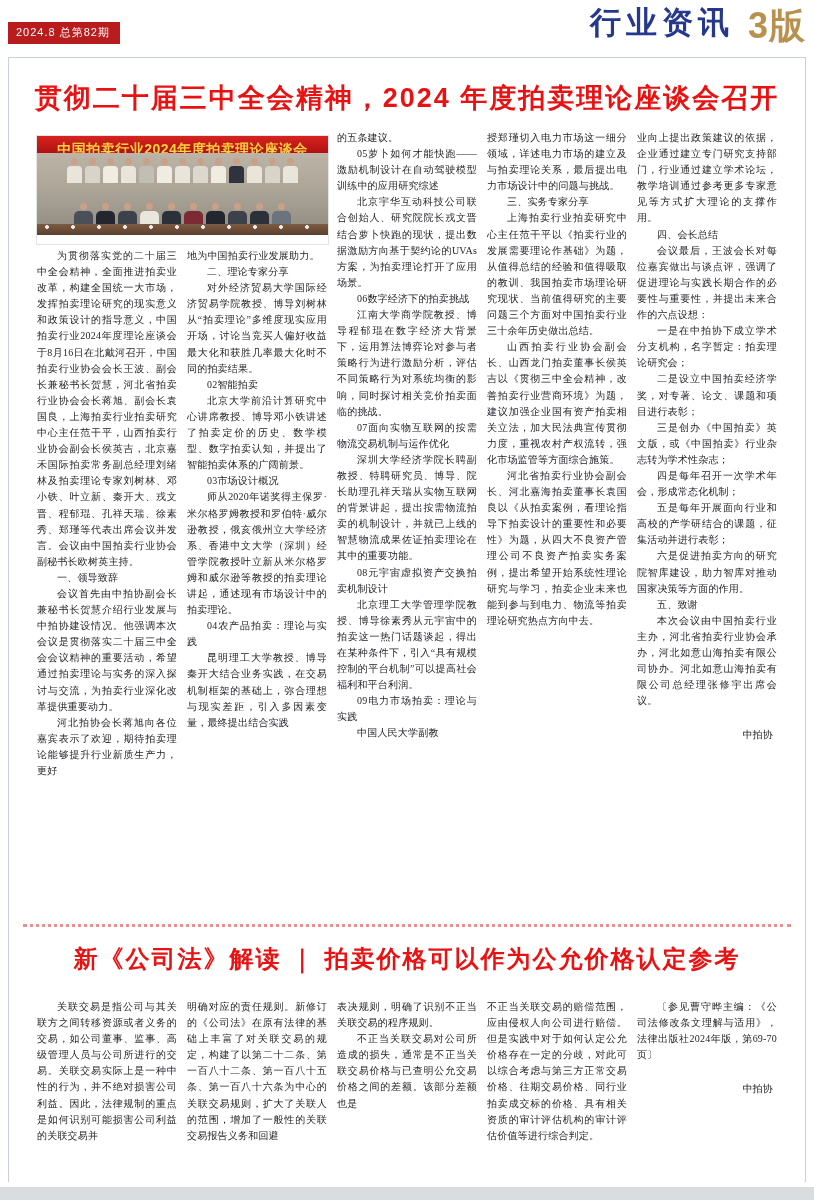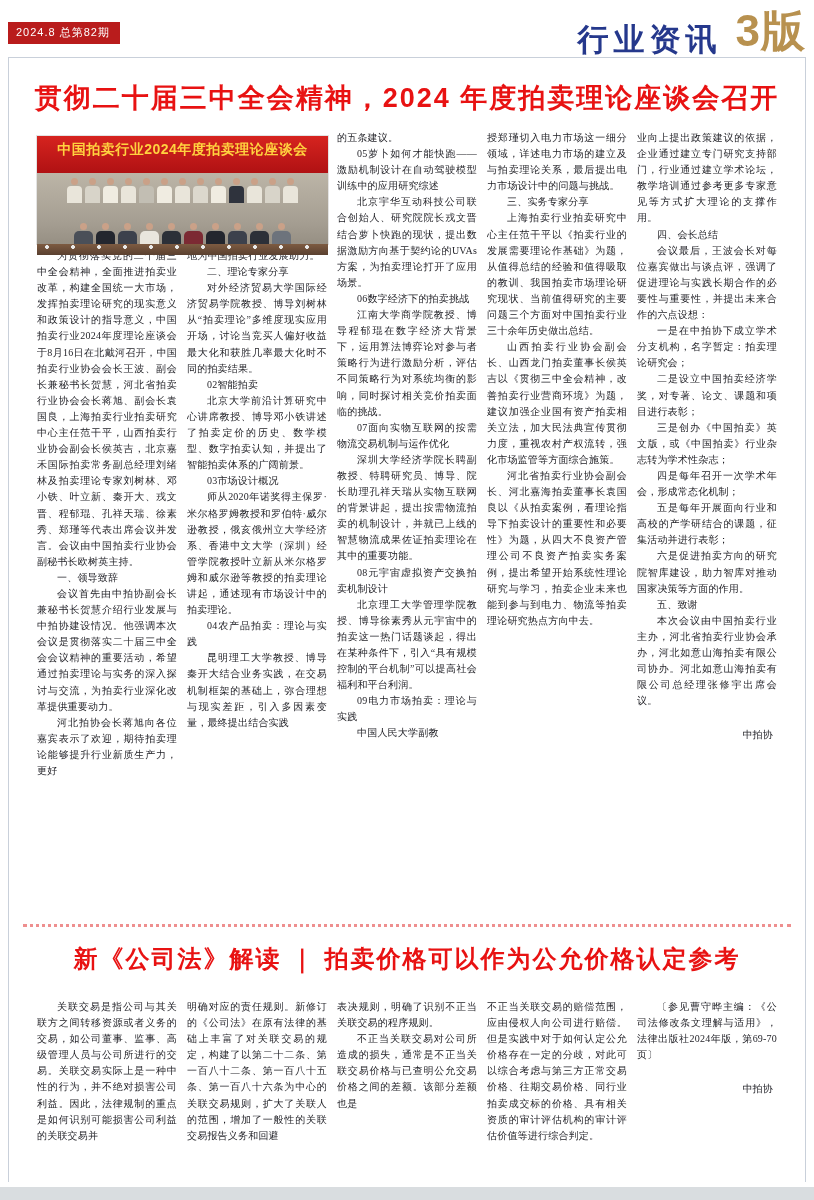--- a/index.html
+++ b/index.html
@@ -3,45 +3,45 @@
 <meta charset="utf-8">
 <style>
   html,body{margin:0;padding:0;background:#ffffff;}
   .page{position:relative;width:814px;height:1200px;background:#ffffff;overflow:hidden;
         font-family:"Liberation Serif","DejaVu Serif",serif;color:#1e1e24;}
   
   .masthead{position:absolute;top:0;left:0;width:100%;height:57px;}
   .issue-badge{position:absolute;left:8px;top:22px;background:#b91c1c;color:#ffffff;
         font-family:"Liberation Sans","DejaVu Sans",sans-serif;font-size:11px;
         padding:3px 10px 4px 8px;letter-spacing:1px;}
-  .masthead-right{position:absolute;right:8px;top:2px;display:flex;align-items:flex-end;gap:14px;}
+  .masthead-right{position:absolute;right:8px;top:2px;display:flex;align-items:flex-start;gap:14px;}
   .section-title{color:#25388c;font-size:31px;font-weight:bold;letter-spacing:5px;
         font-family:"Liberation Serif","DejaVu Serif",serif;}
-  .page-number{color:#b8914f;font-size:44px;font-weight:bold;
+  .page-number{color:#b8914f;font-size:36px;font-weight:bold;
         font-family:"Liberation Sans","DejaVu Sans",sans-serif;letter-spacing:1px;}
   
   .frame{position:absolute;left:8px;top:57px;width:798px;height:1125px;box-sizing:border-box;
         border:1px solid #c9d0da;border-bottom:none;background:#ffffff;overflow:hidden;}
   
   .headline1{margin:20px 20px 0 20px;text-align:center;color:#e81212;
         font-family:"Liberation Sans","DejaVu Sans",sans-serif;
         font-size:27px;font-weight:bold;letter-spacing:2px;line-height:40px;}
   .art1-body{position:relative;margin:12px 28px 0 28px;}
   .cols{display:flex;justify-content:space-between;height:780px;overflow:hidden;}
   .col{width:140px;overflow:hidden;font-size:10px;line-height:16.1px;text-align:justify;
        letter-spacing:0.2px;}
   .col.offset{padding-top:118px;box-sizing:border-box;}
   .col p{margin:0;}
   .para,.heading{text-indent:2em;}
   .cont{text-indent:0;}
   .signature{text-align:right;margin-top:18px !important;padding-right:4px;}
   
   .photo{position:absolute;left:0;top:6px;width:291px;height:108px;margin:0;z-index:2;
         box-shadow:0 0 0 1px #e3e3e3;}
-  .photo-banner{height:37px;background:linear-gradient(#d6241f,#b01113);color:#ffd23f;
+  .photo-banner{height:17px;background:linear-gradient(#d6241f,#b01113);color:#ffd23f;
         font-family:"Liberation Sans","DejaVu Sans",sans-serif;font-weight:bold;font-size:14px;
         text-align:center;line-height:26px;letter-spacing:0.5px;overflow:hidden;white-space:nowrap;}
   .photo-scene{position:relative;height:82px;background:linear-gradient(#bcb5a7 0%,#a59e92 60%,#8f887c 100%);overflow:hidden;}
   .row{position:absolute;display:flex;justify-content:center;gap:3px;}
   .row.back{top:5px;left:4px;right:4px;}
   .row.front{bottom:11px;left:12px;right:12px;}
   .person{display:flex;flex-direction:column;align-items:center;}
   .p-head{width:7px;height:7px;border-radius:50%;background:#caa188;}
   .person.back .p-body{width:15px;height:17px;border-radius:4px 4px 0 0;margin-top:1px;}
   .person.front .p-body{width:19px;height:13px;border-radius:5px 5px 0 0;margin-top:1px;}

